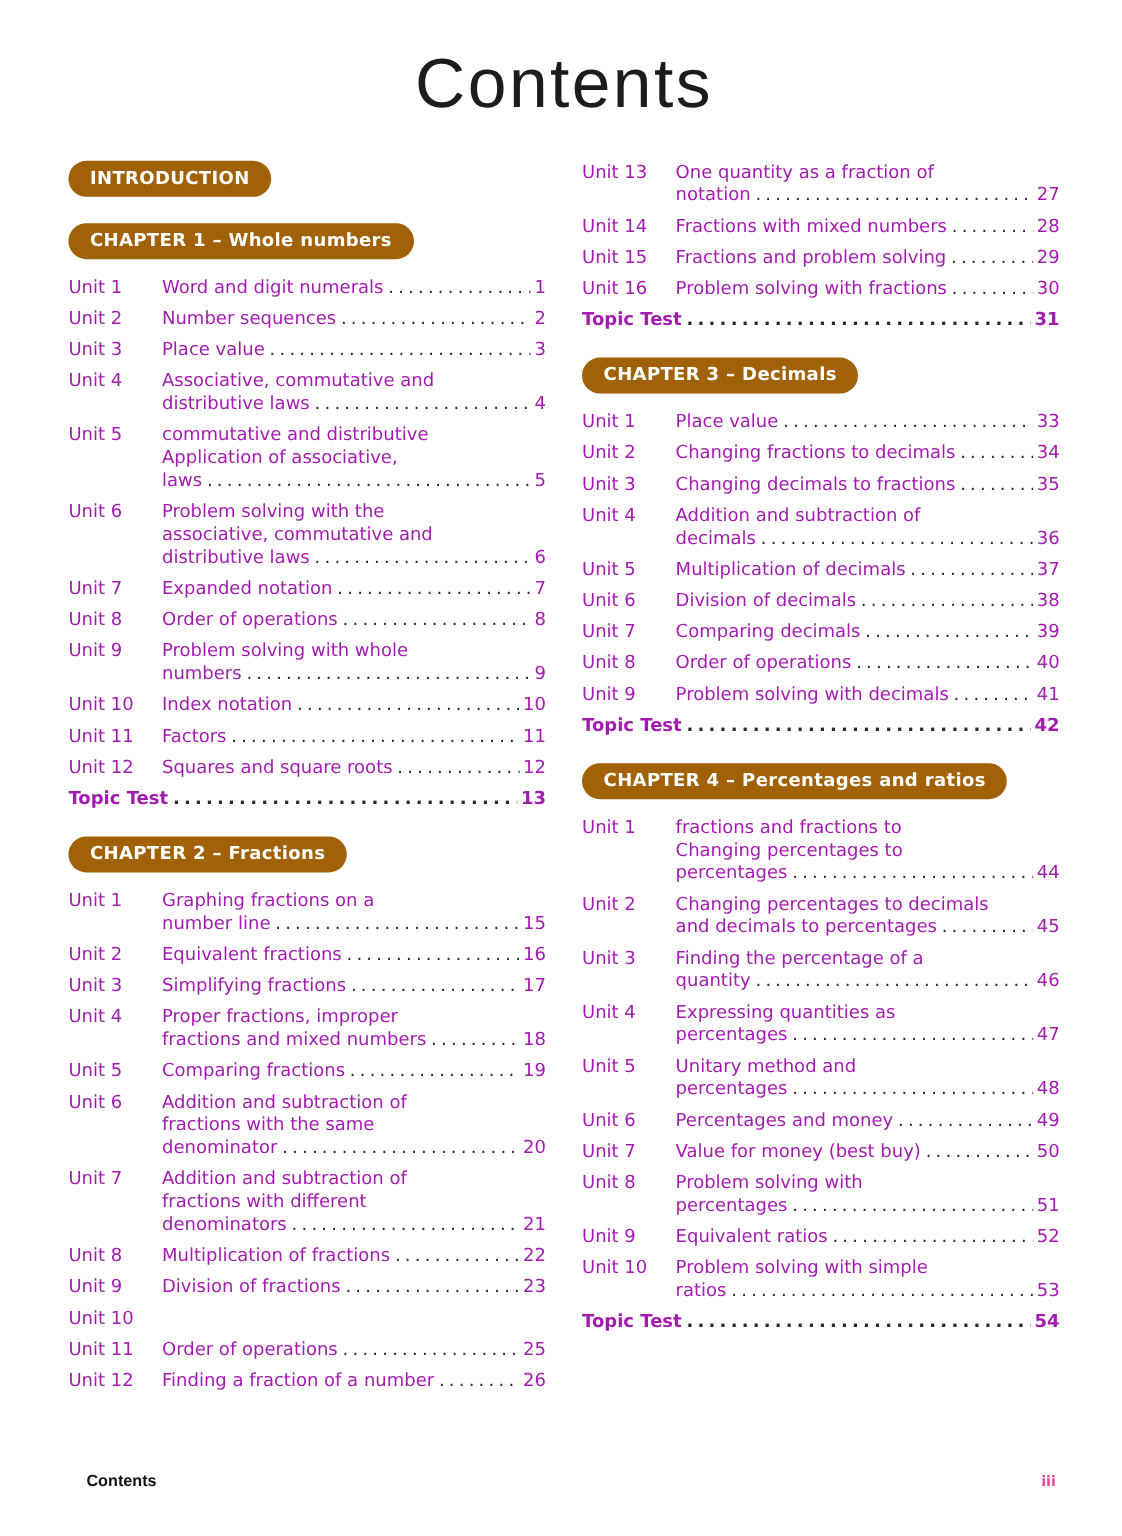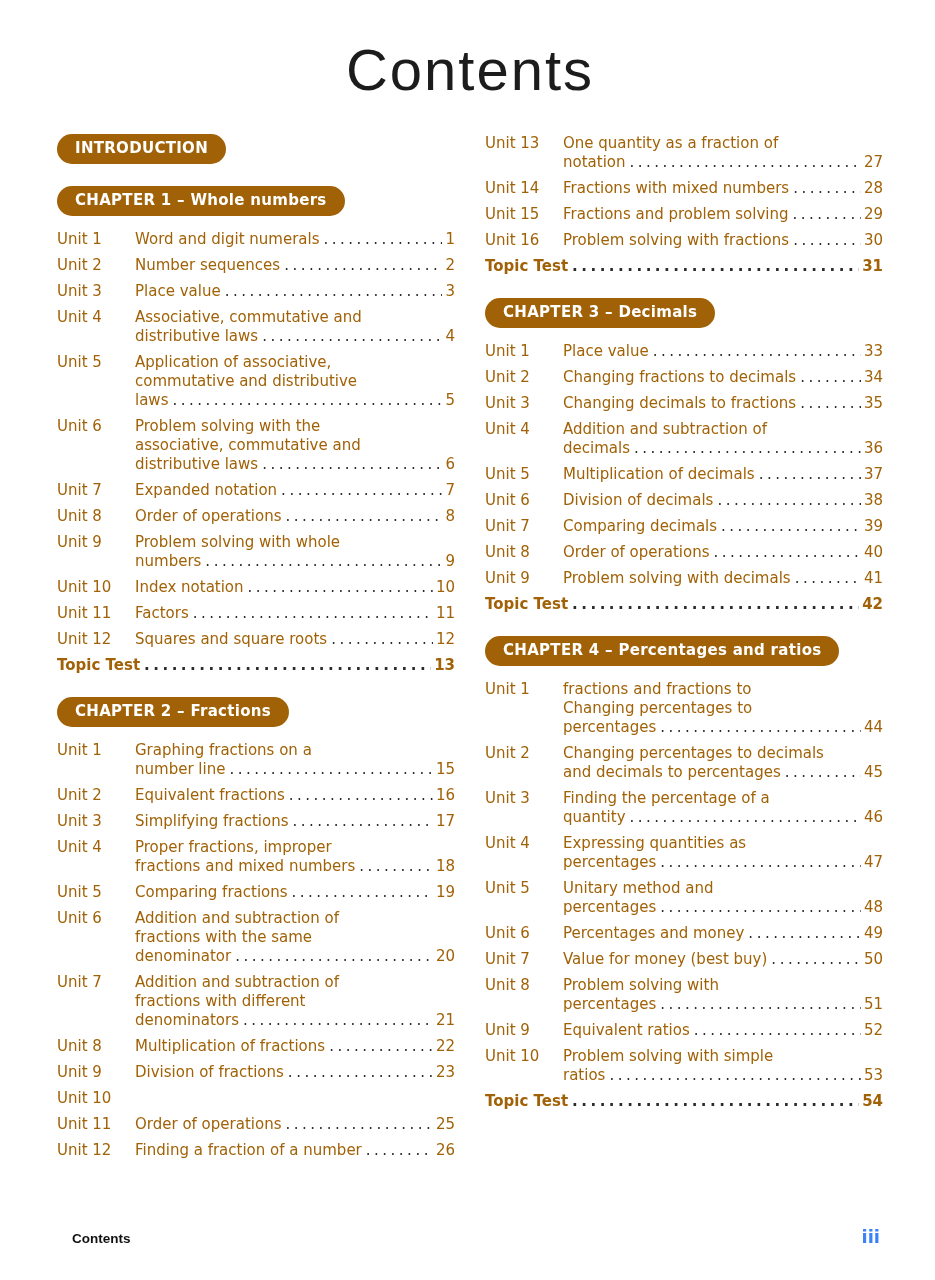--- a/index.html
+++ b/index.html
@@ -40,21 +40,21 @@
     border-radius: 17px;
     letter-spacing: 0.3px;
   }
 
   .entries { margin-bottom: 4px; }
   .entry {
     display: flex;
     font-size: 15px;
     line-height: 19px;
     margin-bottom: 7px;
-    color: #a16207;
+    color: #a21caf;
   }
   .unit { flex: 0 0 78px; white-space: nowrap; }
   .lines { flex: 1 1 auto; display: flex; flex-direction: column; min-width: 0; }
   .line { white-space: nowrap; }
   .lastline { display: flex; align-items: baseline; }
   .lastline .text { white-space: nowrap; }
   .dots {
     flex: 1 1 auto;
     overflow: hidden;
     white-space: nowrap;
@@ -78,22 +78,22 @@
     align-items: baseline;
   }
   .footer-left {
     font-family: "Liberation Sans", sans-serif;
     font-weight: bold;
     font-size: 13.5px;
     color: #111;
   }
   .footer-right {
     font-weight: bold;
-    font-size: 18px;
-    color: #3b82f6;
+    font-size: 12px;
+    color: #ec4899;
   }
 </style>
 </head>
 <body>
 
 <div class="page">
 
   <h1 class="doc-title">Contents</h1>
 
   <div class="columns">
@@ -144,22 +144,22 @@
               <span class="lastline">
         <span class="text">distributive laws</span>
         <span class="dots"></span>
         <span class="pagenum">4</span>
       </span>
     </span>
   </div>
           <div class="entry">
     <span class="unit">Unit 5</span>
     <span class="lines">
-      <span class="line">Application of associative,</span>
-              <span class="line">commutative and distributive</span>
+      <span class="line">commutative and distributive</span>
+              <span class="line">Application of associative,</span>
               <span class="lastline">
         <span class="text">laws</span>
         <span class="dots"></span>
         <span class="pagenum">5</span>
       </span>
     </span>
   </div>
           <div class="entry">
     <span class="unit">Unit 6</span>
     <span class="lines">

